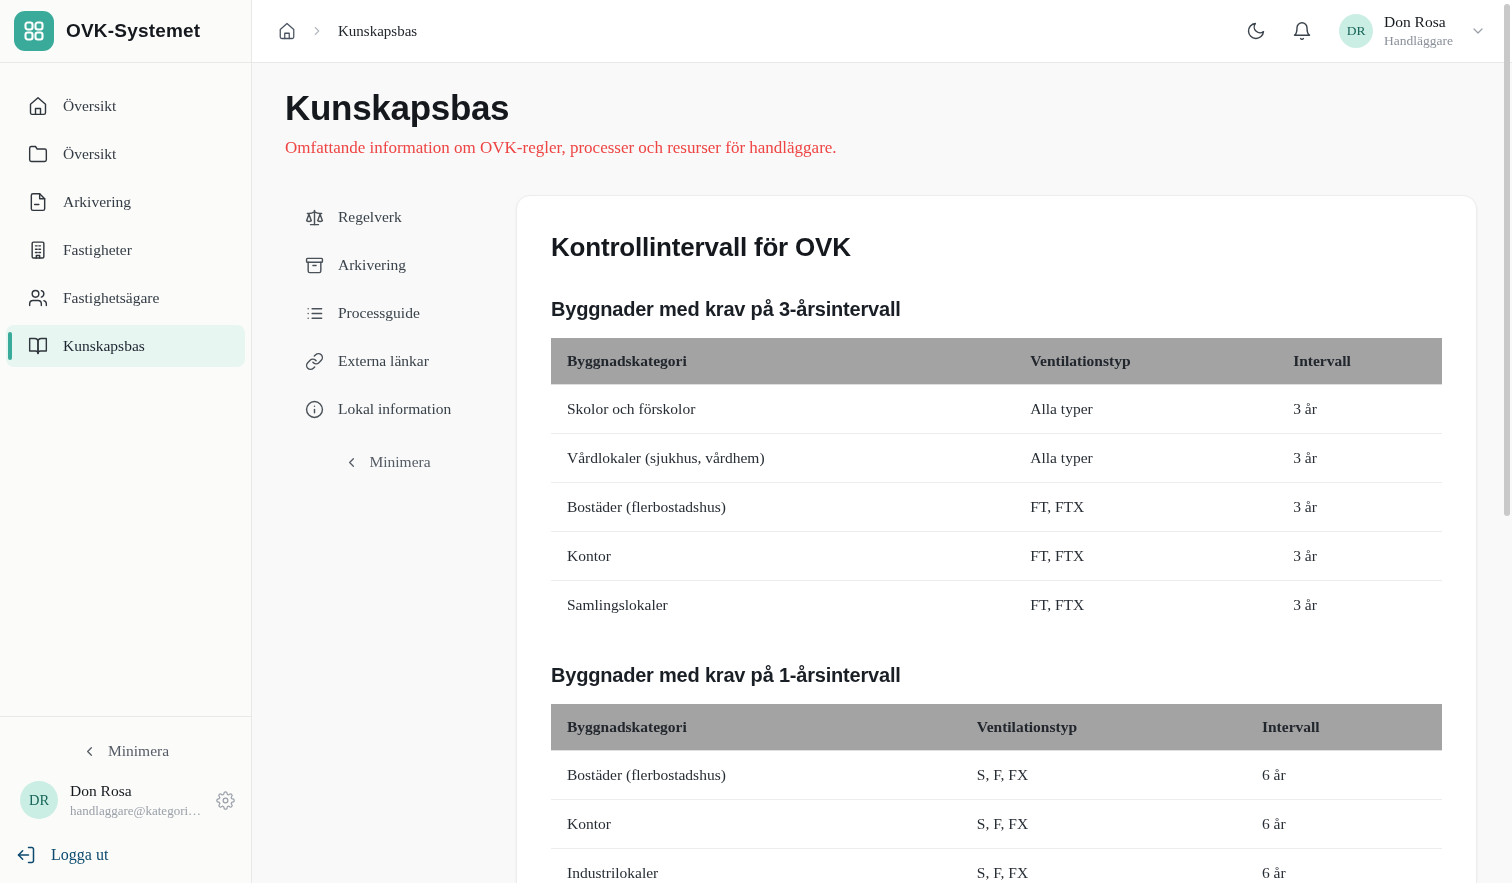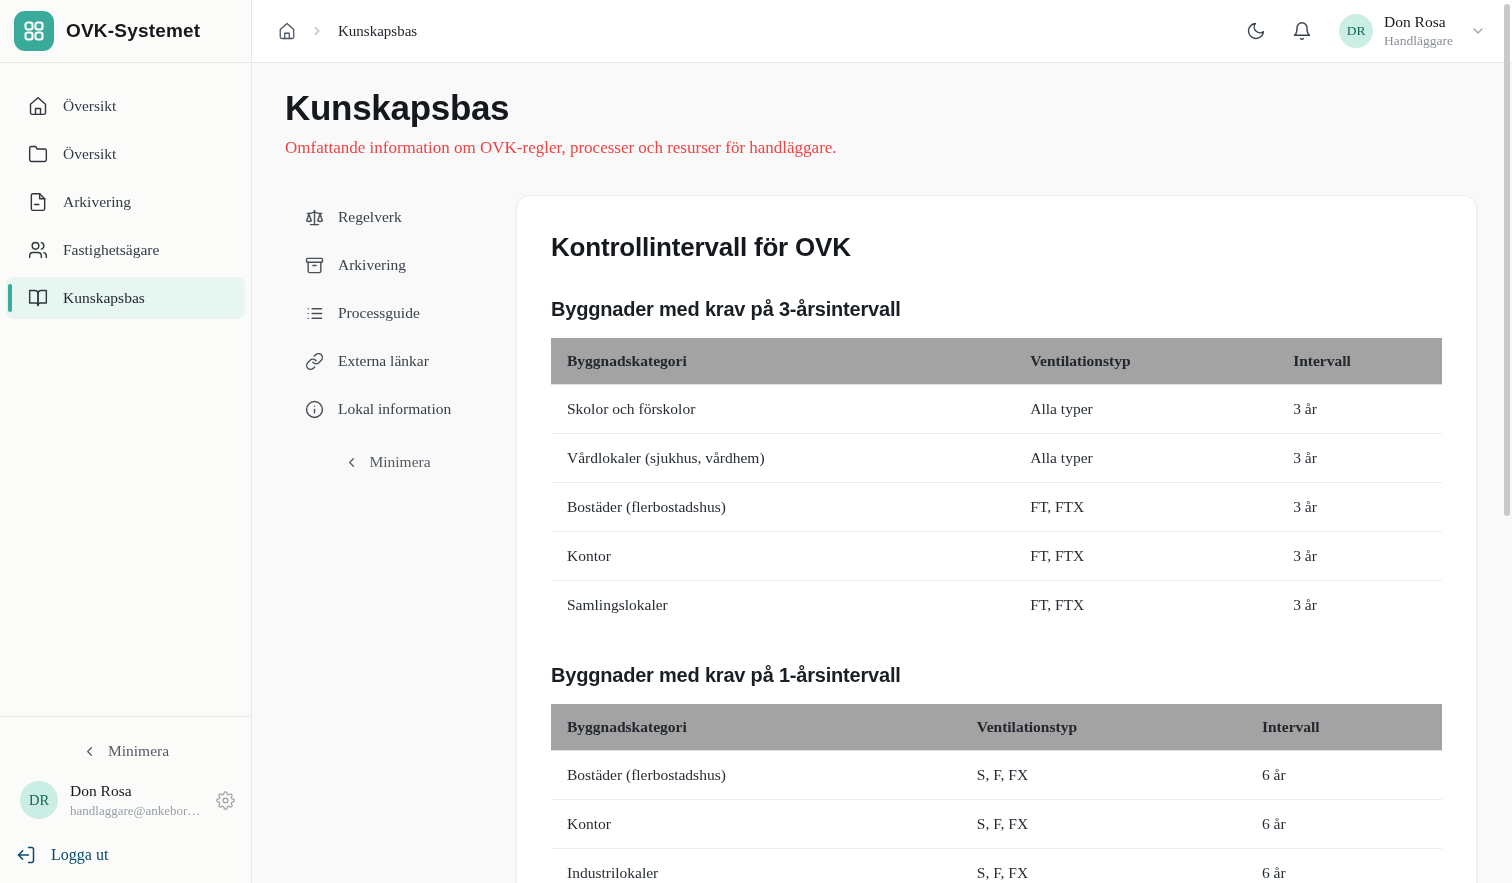--- a/index.html
+++ b/index.html
@@ -143,20 +143,30 @@
               <path d="M14 2H6a2 2 0 0 0-2 2v16a2 2 0 0 0 2 2h12a2 2 0 0 0 2-2V8z"></path>
               <path d="M14 2v6h6"></path>
               <path d="M8 15h5"></path>
             </svg>
           </span>
         <span class="lbl">Arkivering</span>
       </div>
       <div class="nav-item">
         <span class="ic">
             <svg width="20" height="20" viewBox="0 0 24 24" fill="none" stroke="currentColor" stroke-width="1.7" stroke-linecap="round" stroke-linejoin="round">
+              <rect x="5" y="2.5" width="14" height="19" rx="1.5"></rect>
+              <path d="M9 7h2M13 7h2M9 11h2M13 11h2M9 15h2M13 15h2"></path>
+              <path d="M10 21.5v-3h4v3"></path>
+            </svg>
+          </span>
+        <span class="lbl">Fastigheter</span>
+      </div>
+      <div class="nav-item">
+        <span class="ic">
+            <svg width="20" height="20" viewBox="0 0 24 24" fill="none" stroke="currentColor" stroke-width="1.7" stroke-linecap="round" stroke-linejoin="round">
               <path d="M16 21v-2a4 4 0 0 0-4-4H6a4 4 0 0 0-4 4v2"></path>
               <circle cx="9" cy="7" r="4"></circle>
               <path d="M22 21v-2a4 4 0 0 0-3-3.87"></path>
               <path d="M16 3.13a4 4 0 0 1 0 7.75"></path>
             </svg>
           </span>
         <span class="lbl">Fastighetsägare</span>
       </div>
       <div class="nav-item active">
         <span class="ic">
@@ -175,21 +185,21 @@
             <svg width="15" height="15" viewBox="0 0 24 24" fill="none" stroke="currentColor" stroke-width="2" stroke-linecap="round" stroke-linejoin="round">
               <polyline points="15 18 9 12 15 6"></polyline>
             </svg>
           </span>
         <span>Minimera</span>
       </div>
       <div class="user-row">
         <div class="avatar">DR</div>
         <div>
           <div class="user-name">Don Rosa</div>
-          <div class="user-email">handlaggare@ankebor…</div>
+          <div class="user-email">handlaggare@kategori…</div>
         </div>
         <span class="gear">
             <svg width="19" height="19" viewBox="0 0 24 24" fill="none" stroke="currentColor" stroke-width="1.6" stroke-linecap="round" stroke-linejoin="round">
               <circle cx="12" cy="12" r="3"></circle>
               <path d="M19.4 15a1.65 1.65 0 0 0 .33 1.82l.06.06a2 2 0 0 1 0 2.83 2 2 0 0 1-2.83 0l-.06-.06a1.65 1.65 0 0 0-1.82-.33 1.65 1.65 0 0 0-1 1.51V21a2 2 0 0 1-2 2 2 2 0 0 1-2-2v-.09A1.65 1.65 0 0 0 9 19.4a1.65 1.65 0 0 0-1.82.33l-.06.06a2 2 0 0 1-2.83 0 2 2 0 0 1 0-2.83l.06-.06a1.65 1.65 0 0 0 .33-1.82 1.65 1.65 0 0 0-1.51-1H3a2 2 0 0 1-2-2 2 2 0 0 1 2-2h.09A1.65 1.65 0 0 0 4.6 9a1.65 1.65 0 0 0-.33-1.82l-.06-.06a2 2 0 0 1 0-2.83 2 2 0 0 1 2.83 0l.06.06a1.65 1.65 0 0 0 1.82.33H9a1.65 1.65 0 0 0 1-1.51V3a2 2 0 0 1 2-2 2 2 0 0 1 2 2v.09a1.65 1.65 0 0 0 1 1.51 1.65 1.65 0 0 0 1.82-.33l.06-.06a2 2 0 0 1 2.83 0 2 2 0 0 1 0 2.83l-.06.06a1.65 1.65 0 0 0-.33 1.82V9a1.65 1.65 0 0 0 1.51 1H21a2 2 0 0 1 2 2 2 2 0 0 1-2 2h-.09a1.65 1.65 0 0 0-1.51 1z"></path>
             </svg>
           </span>
       </div>
       <div class="logout-row">
         <span class="flip">

